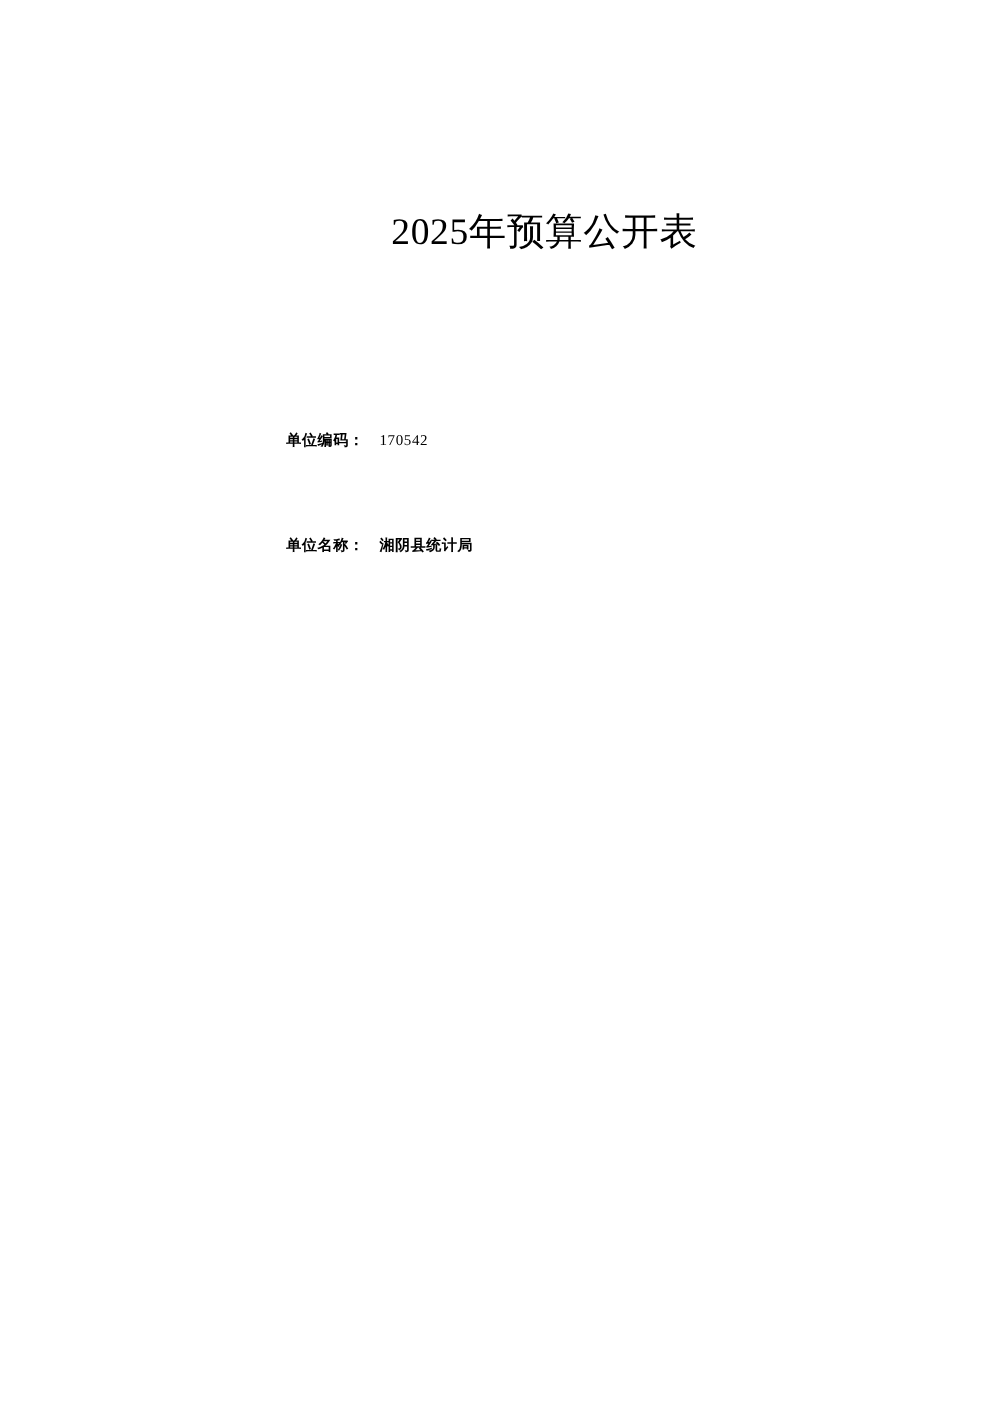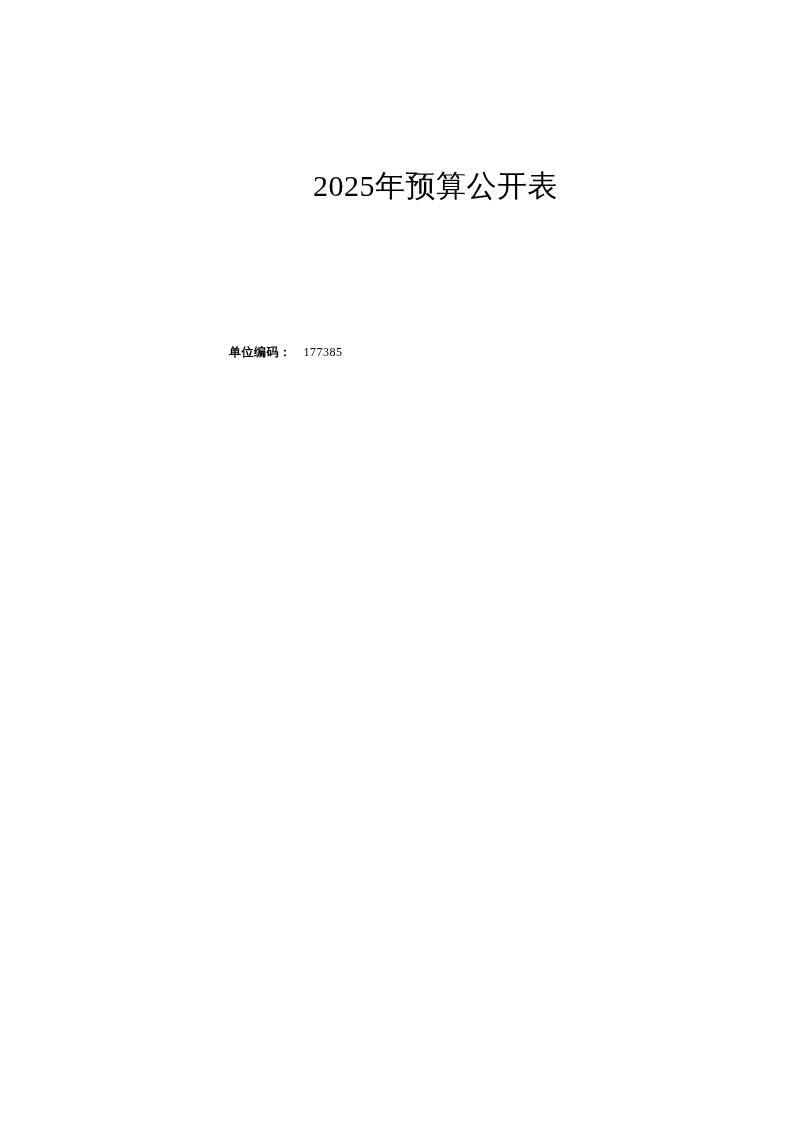--- a/index.html
+++ b/index.html
@@ -74,17 +74,21 @@
 </style>
 </head>
 <body>
 
 <div class="page">
 
   <div class="doc-title">2025年预算公开表</div>
 
   <div class="field-row code">
     <span class="field-label">单位编码：</span>
-    <span class="field-value">177385</span>
+    <span class="field-value">170542</span>
   </div>
 
+  <div class="field-row name">
+    <span class="field-label">单位名称：</span>
+    <span class="field-value">湘阴县统计局</span>
+  </div>
 
 </div>
 
 </body></html>

